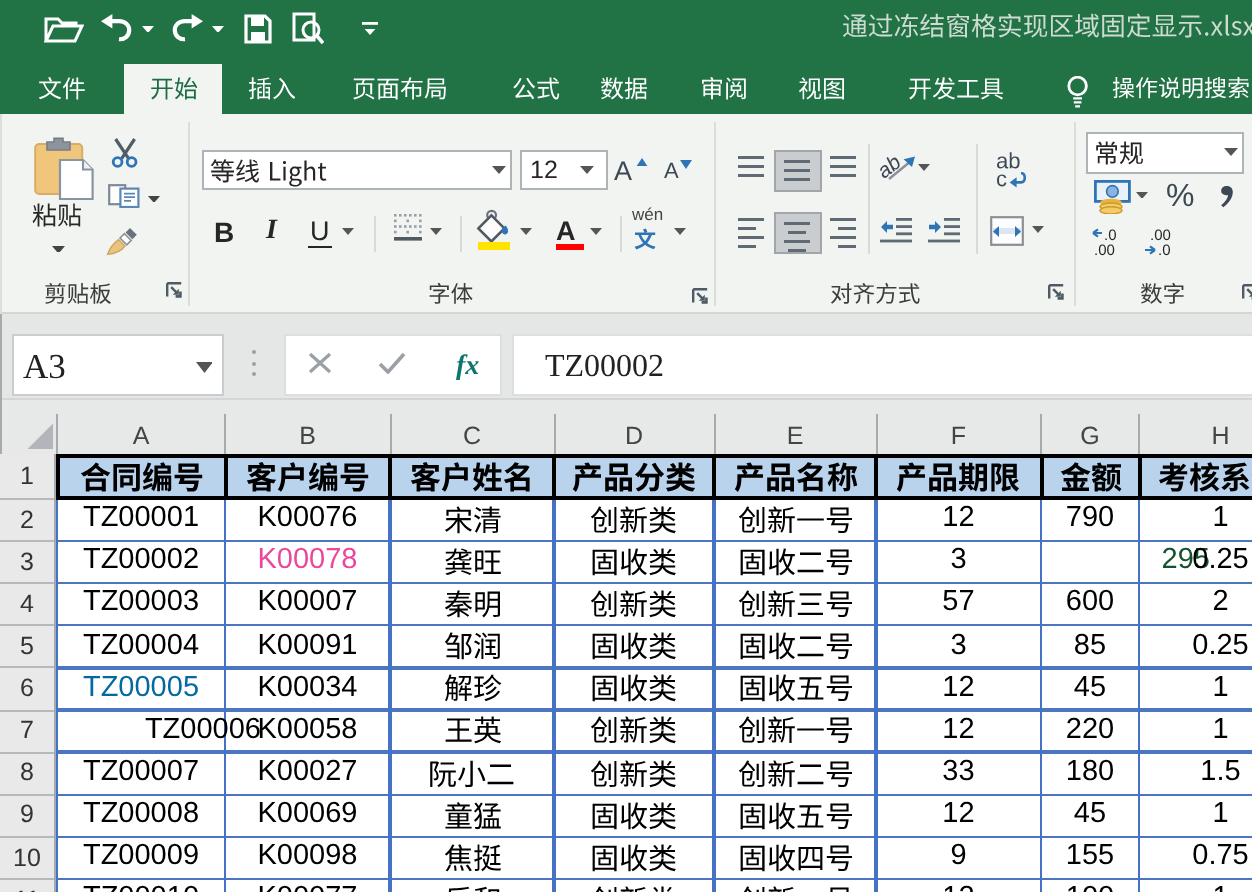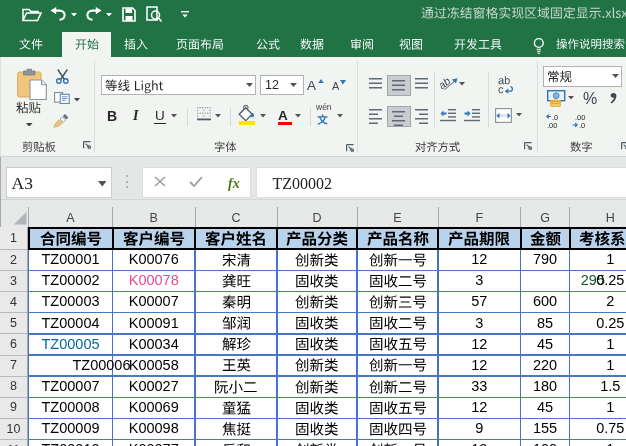--- a/index.html
+++ b/index.html
@@ -344,21 +344,21 @@
 <div style="position:absolute;left:125.5px;top:175px;width:2.2px;height:2.2px;background:#9aa0a5;border-radius:50%"></div>
 <div style="position:absolute;left:125.5px;top:180.5px;width:2.2px;height:2.2px;background:#9aa0a5;border-radius:50%"></div>
 <div style="position:absolute;left:125.5px;top:186px;width:2.2px;height:2.2px;background:#9aa0a5;border-radius:50%"></div>
 <div style="position:absolute;left:141.5px;top:166.5px;width:109px;height:31px;background:#fff;border:1px solid #dcdfe1;box-sizing:border-box"></div>
 <svg style="position:absolute;left:154px;top:176px" width="12" height="11" viewBox="0 0 12 11">
     <path d="M1 1 L11 10 M11 1 L1 10" stroke="#9aa0a6" stroke-width="1.6"></path>
   </svg>
 <svg style="position:absolute;left:189px;top:176px" width="14" height="11" viewBox="0 0 14 11">
     <path d="M1 6 L5 10 L13 1" stroke="#9aa0a6" stroke-width="1.8" fill="none"></path>
   </svg>
-<div style="position:absolute;left:228px;top:175.4px;font:italic 700 14px 'Liberation Serif', sans-serif;color:#4d7c0f;letter-spacing:0;line-height:18px;white-space:nowrap">fx</div>
+<div style="position:absolute;left:228px;top:175.4px;font:italic 700 14px 'Liberation Serif', sans-serif;color:#0f766e;letter-spacing:0;line-height:18px;white-space:nowrap">fx</div>
 <div style="position:absolute;left:255.5px;top:166.5px;width:371.5px;height:31px;background:#fff;border:1px solid #dcdfe1;box-sizing:border-box"></div>
 <div style="position:absolute;left:272.5px;top:173.2px;font:normal 400 16px 'Liberation Serif', sans-serif;color:#222;letter-spacing:0;line-height:21px;white-space:nowrap">TZ00002</div>
 <div style="position:absolute;left:0px;top:199px;width:626px;height:28px;background:#e7e9e8;"></div>
 <div style="position:absolute;left:0px;top:199px;width:626px;height:1px;background:#d4d6d5;"></div>
 <svg style="position:absolute;left:13px;top:211px" width="15" height="15" viewBox="0 0 15 15">
     <polygon points="13.5,0.8 13.5,13.5 0.8,13.5" fill="#b2b6ba"></polygon>
   </svg>
 <div style="position:absolute;left:0px;top:57px;width:1px;height:100px;background:#dcdfdc;"></div>
 <div style="position:absolute;left:0px;top:157px;width:1px;height:289px;background:#a6acaa;"></div>
 <div style="position:absolute;left:10.5px;top:209.5px;width:120px;text-align:center;font:normal 400 12.5px 'Liberation Sans', sans-serif;color:#444;line-height:16px;white-space:nowrap">A</div>

